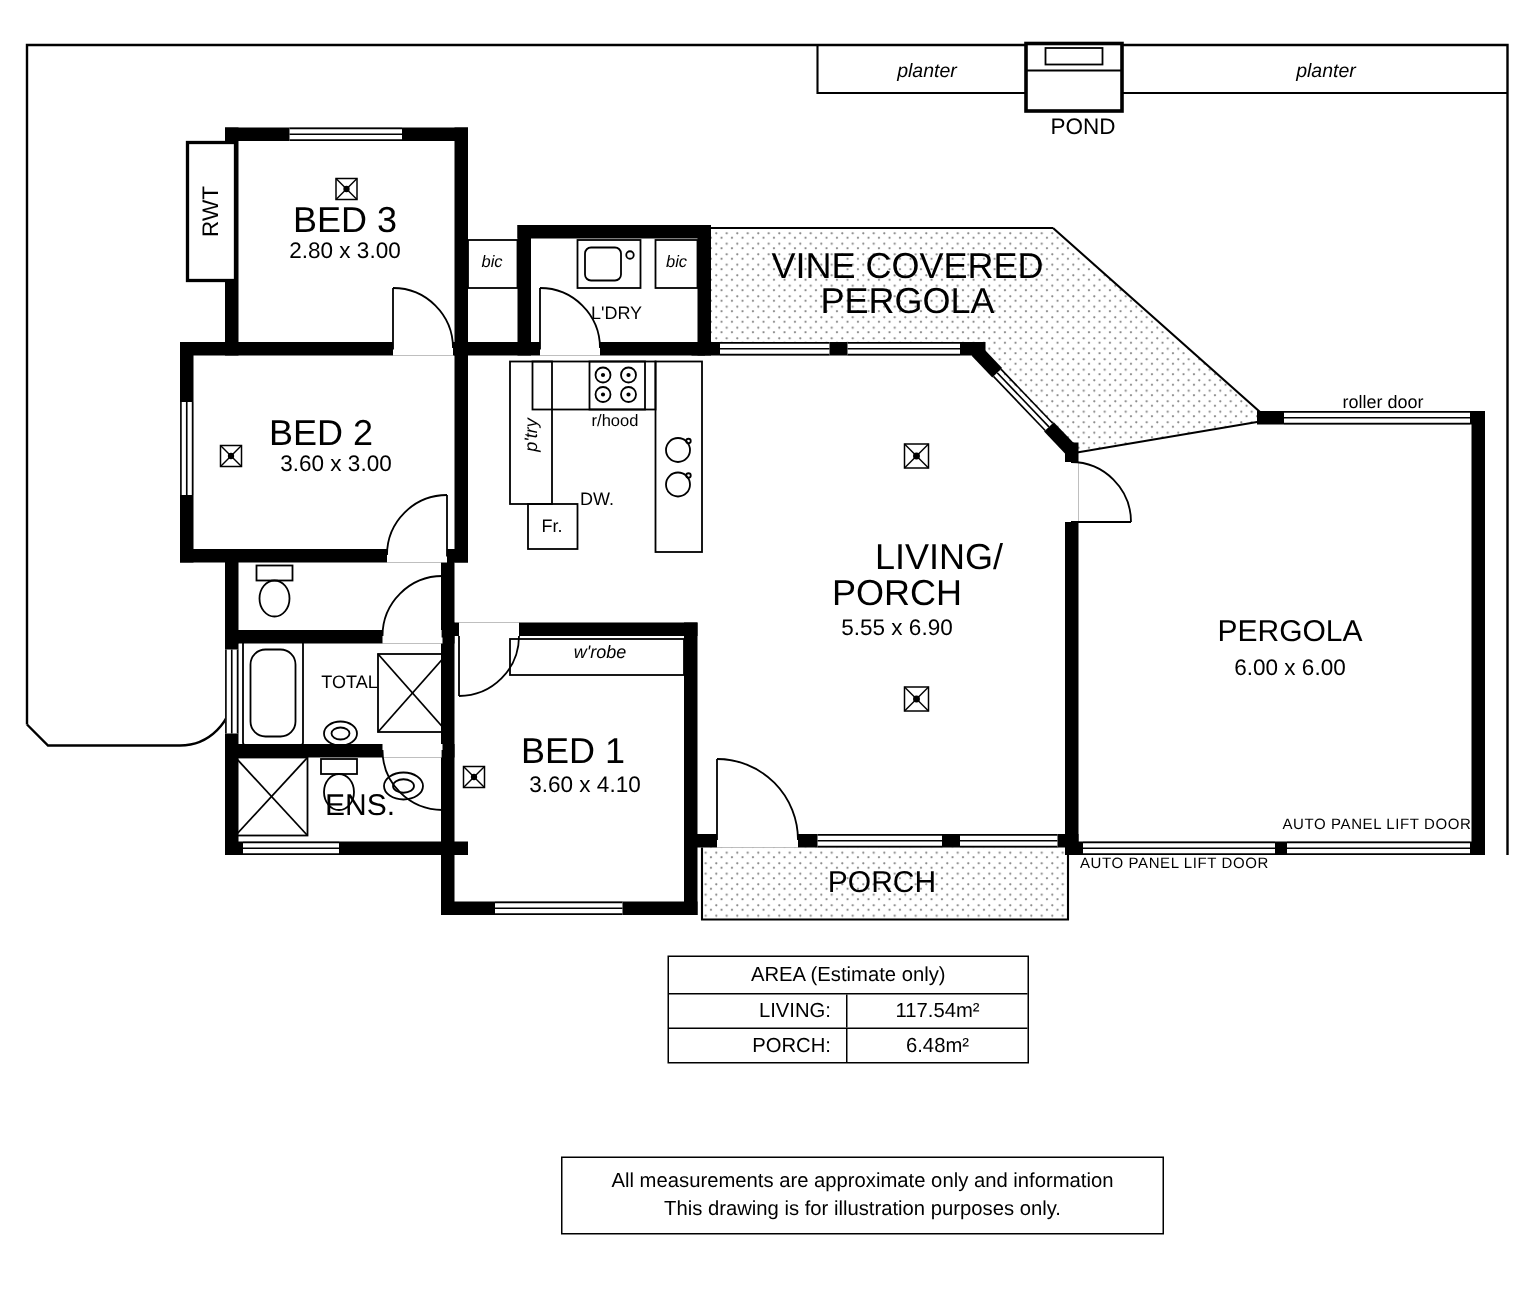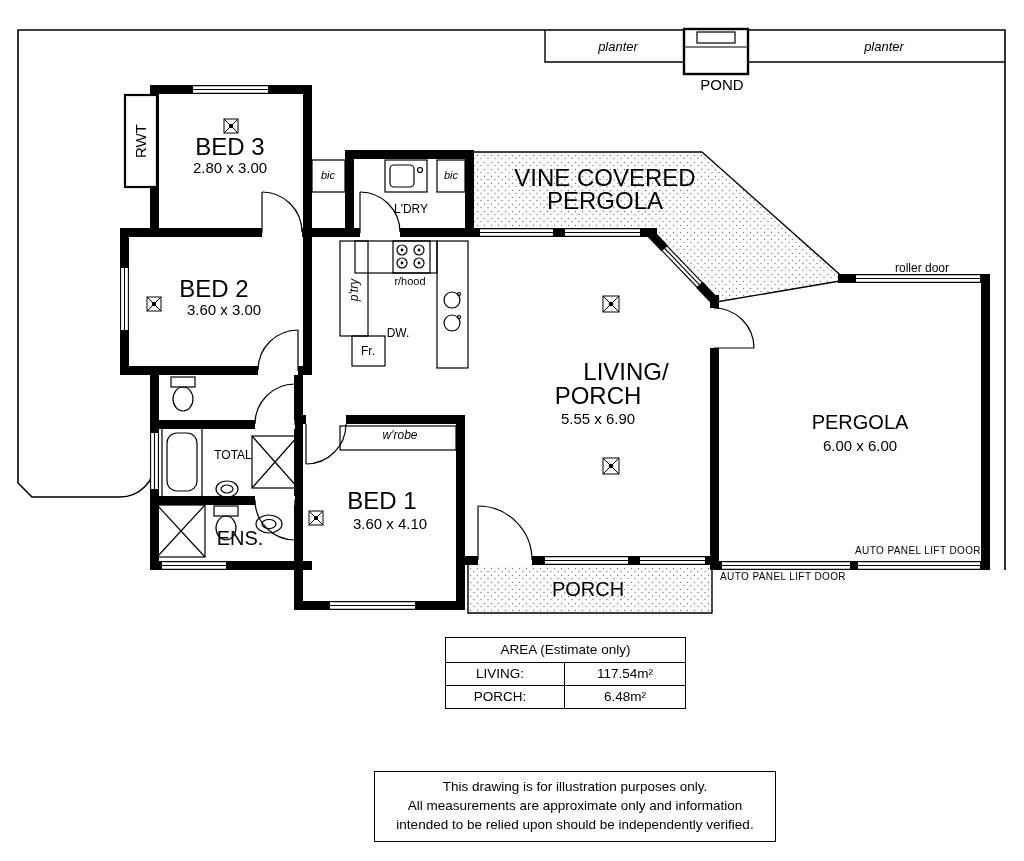--- a/index.html
+++ b/index.html
@@ -15,21 +15,21 @@
   .t13{font-size:13px}
   .t15{font-size:15px}
   .t16{font-size:20px}
   .t17{font-size:12px}
   .t19{font-size:24px}
   .t20{font-size:20px}
   #area-table{position:absolute;left:445px;top:637px;width:239px;border:1.6px solid #000;
               background:#fff;font-size:13.5px;text-align:center;z-index:6}
   .tbl-title{padding:4px 0 5px}
   .tbl-row{display:flex;border-top:1.2px solid #000}
-  .tbl-label{width:118px;padding:3px 10px 4px 0;box-sizing:border-box}
+  .tbl-label{width:118px;text-align:right;padding:3px 10px 4px 0;box-sizing:border-box}
   .tbl-value{flex:1;border-left:1.2px solid #000;padding:3px 0 4px}
   #disclaimer{position:absolute;left:374px;top:771px;width:392px;border:1.6px solid #000;
               text-align:center;font-size:13.5px;padding:5px 4px 7px;line-height:19px;background:#fff;z-index:6}
 </style>
 </head>
 <body>
 
 <div id="plan">
 
 <svg width="1024" height="861" viewBox="0 0 1024 861">
@@ -343,18 +343,17 @@
     <div class="tbl-label">LIVING:</div>
     <div class="tbl-value">117.54m²</div>
   </div>
   <div class="tbl-row">
     <div class="tbl-label">PORCH:</div>
     <div class="tbl-value">6.48m²</div>
   </div>
 </div>
 
 <div id="disclaimer">
+  <div>All measurements are approximate only and information</div>
   <div>This drawing is for illustration purposes only.</div>
-  <div>All measurements are approximate only and information</div>
-  <div>intended to be relied upon should be independently verified.</div>
 </div>
 
 </div>
 
 </body></html>

